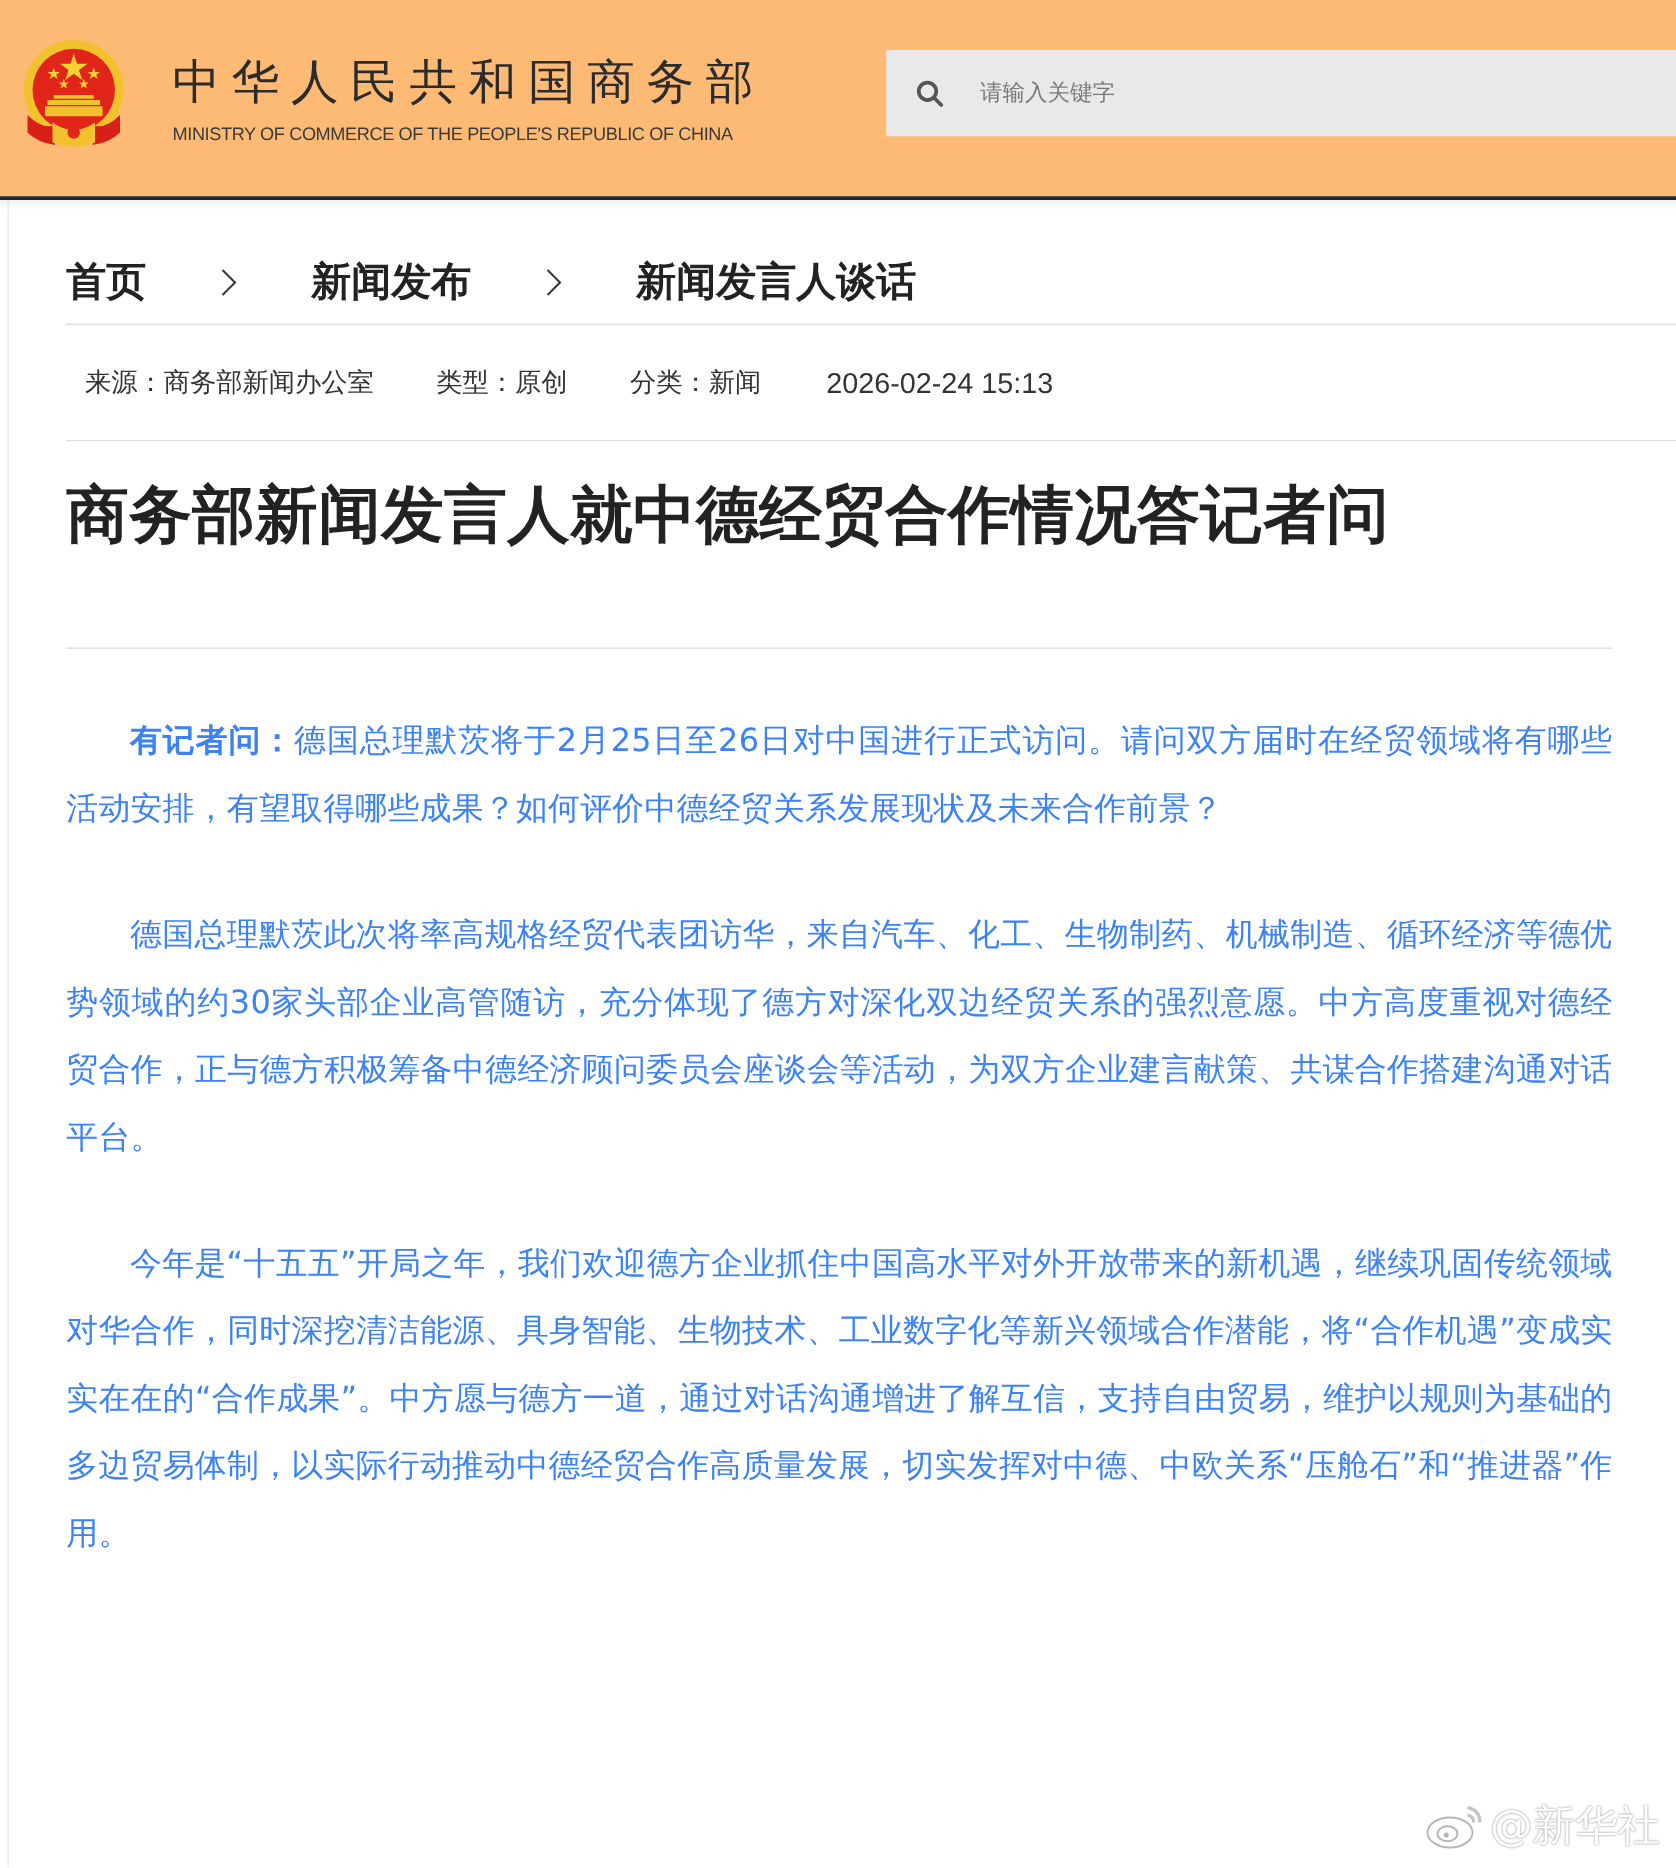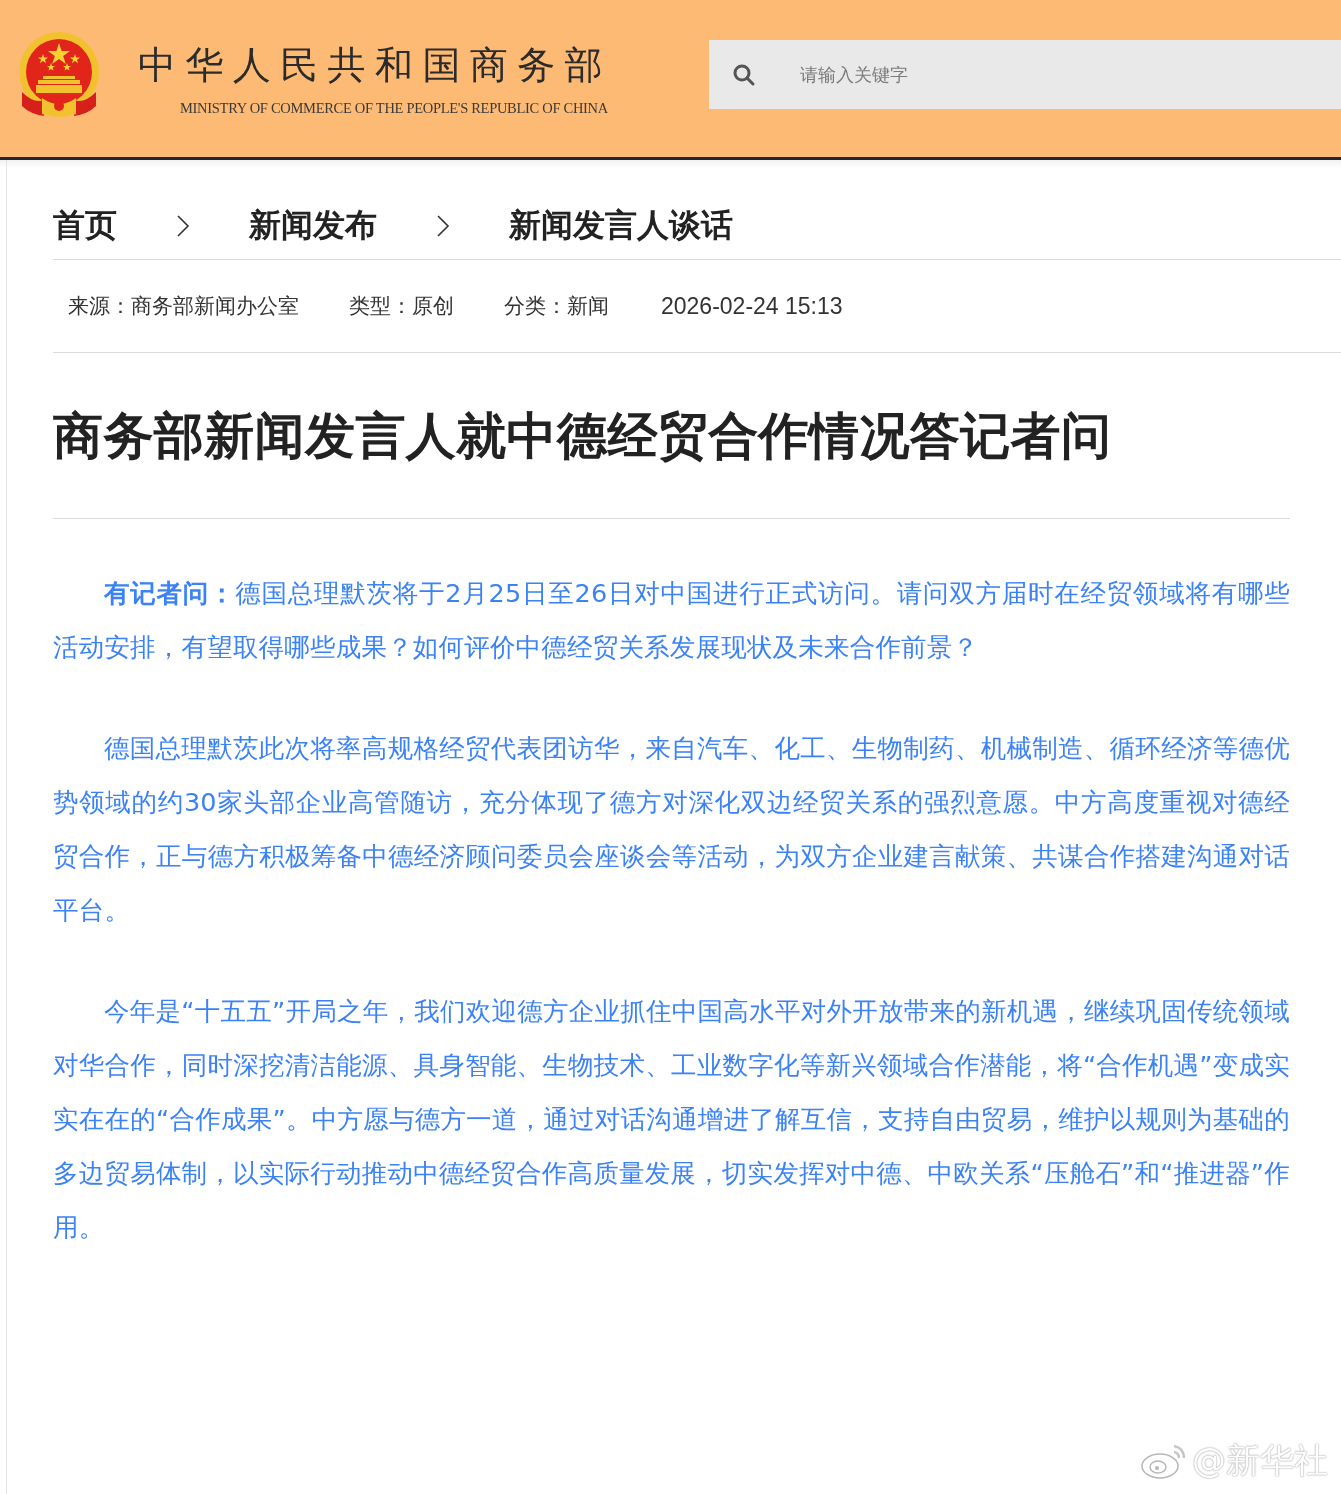--- a/index.html
+++ b/index.html
@@ -3,43 +3,43 @@
   <meta charset="utf-8">
   <style>
     * { box-sizing: border-box; margin: 0; padding: 0; }
     html, body { width: 1341px; height: 1494px; overflow: hidden; background: #ffffff; }
     body { font-family: "DejaVu Sans", "Liberation Sans", sans-serif; color: #222; position: relative; }
 
     .header { position: absolute; left: 0; top: 0; width: 1341px; height: 157px; background: #fdba74; }
     .emblem { position: absolute; left: 14px; top: 30px; width: 90px; height: 92px; }
     .brand { position: absolute; left: 138px; top: 42px; }
     .brand-cn { font-family: "DejaVu Sans", sans-serif; font-size: 38px; letter-spacing: 9.4px; color: #2b2b2b; line-height: 46px; white-space: nowrap; }
-    .brand-en { font-family: Liberation Serif, serif; font-size: 14.5px; color: #3a3a3a; margin-top: 12px; letter-spacing: -0.3px; white-space: nowrap; margin-left: 42px; }
+    .brand-en { font-family: Liberation Sans, sans-serif; font-size: 14.5px; color: #3a3a3a; margin-top: 12px; letter-spacing: -0.3px; white-space: nowrap; }
 
-    .search { position: absolute; left: 709px; top: 40px; width: 632px; height: 69px; background: #e9e9e9; display: flex; align-items: center; gap: 16px; }
+    .search { position: absolute; left: 709px; top: 40px; width: 632px; height: 69px; background: #e9e9e9; display: flex; align-items: center; }
     .search-icon { width: 24px; height: 24px; margin-left: 23px; }
     .search-input { border: none; outline: none; background: transparent; font-family: "DejaVu Sans", sans-serif; font-size: 18px; color: #666; margin-left: 28px; width: 500px; }
     .search-input::placeholder { color: #7a7a7a; }
 
     .topbar { position: absolute; left: 0; top: 157px; width: 1341px; height: 3px; background: #262626; }
     .topbar-shadow { position: absolute; left: 0; top: 160px; width: 1341px; height: 8px; background: linear-gradient(#f1f1f1, #fff); }
     .left-rule { position: absolute; left: 6px; top: 160px; width: 1px; height: 1334px; background: #e3e3e3; }
 
     .crumbs { position: absolute; left: 53px; top: 200px; display: flex; align-items: center; height: 52px; gap: 30px; }
     .crumb { font-size: 32px; font-weight: bold; color: #222; white-space: nowrap; }
     .crumb-sep { width: 72px; display: flex; justify-content: center; }
     .crumb-sep svg { width: 14px; height: 24px; }
 
     .hr1 { position: absolute; left: 53px; top: 259px; width: 1288px; height: 1px; background: #dcdcdc; }
     .meta { position: absolute; left: 68px; top: 289px; display: flex; font-size: 21px; color: #333; white-space: nowrap; line-height: 34px; text-align: right; }
     .meta-item { margin-right: 50px; }
     .meta-date { font-family: "Liberation Sans", sans-serif; font-size: 23px; margin-left: 2px; }
     .hr2 { position: absolute; left: 53px; top: 352px; width: 1288px; height: 1px; background: #dcdcdc; }
 
-    .title { position: absolute; left: 53px; top: 400px; font-size: 50px; font-weight: bold; color: #222; white-space: nowrap; letter-spacing: 0.4px; line-height: 72px; }
+    .title { position: absolute; left: 53px; top: 376px; font-size: 50px; font-weight: bold; color: #222; white-space: nowrap; letter-spacing: 0.4px; line-height: 72px; }
     .hr3 { position: absolute; left: 53px; top: 518px; width: 1237px; height: 1px; background: #dcdcdc; }
 
     .body { position: absolute; left: 53px; top: 566px; width: 1237px; }
     .para { font-size: 25.5px; line-height: 54px; color: #3b82f6; text-indent: 2em; text-align: justify; margin-bottom: 47px; letter-spacing: 0.2px; }
     .para .lead { font-weight: bold; }
 
     .watermark { position: absolute; left: 1140px; top: 1438px; display: flex; align-items: flex-start; opacity: 0.85; }
     .wm-icon { width: 50px; height: 42px; }
     .wm-text { font-size: 34px; color: #fff; margin-left: 2px; text-shadow: 0 0 2px #999, 0 0 1px #888; white-space: nowrap; }
   </style>

